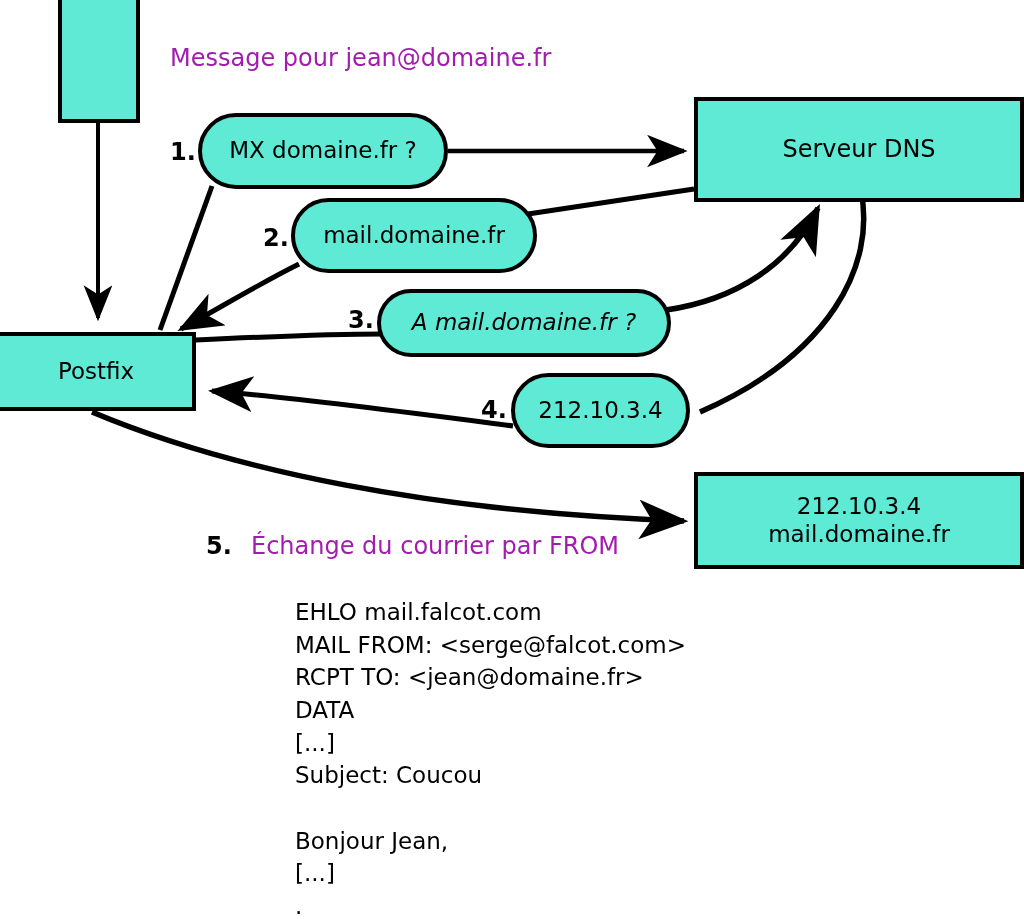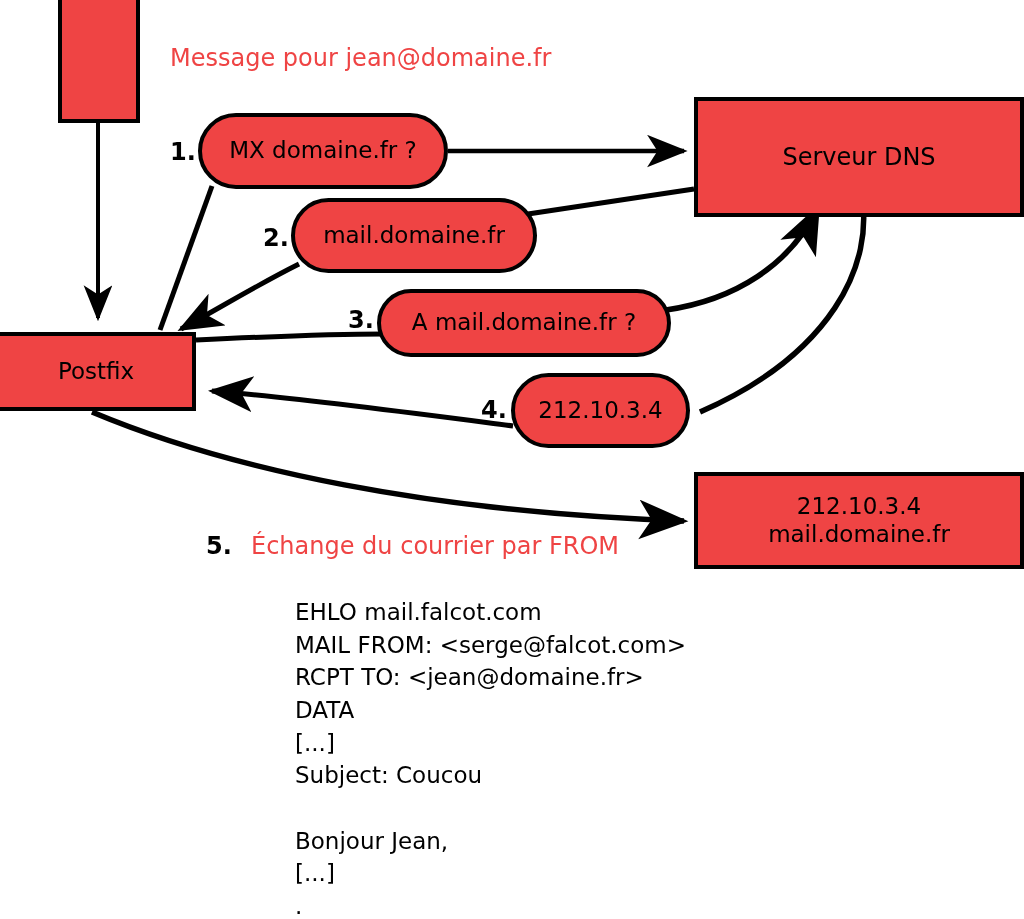--- a/index.html
+++ b/index.html
@@ -22,21 +22,21 @@
   #wires {
     position: absolute;
     left: 0;
     top: 0;
     width: 1024px;
     height: 919px;
   }
   .node {
     position: absolute;
     box-sizing: border-box;
-    background: #ef4444;
+    background: #5eead4;
     border: 4px solid #000000;
     display: flex;
     flex-direction: column;
     align-items: center;
     justify-content: center;
     text-align: center;
     line-height: 1.18;
   }
   .node.rect {
     border-radius: 0;
@@ -44,39 +44,39 @@
   .node.bubble {
     border-radius: 999px;
   }
   .node-line {
     display: block;
     white-space: nowrap;
   }
   .txt {
     position: absolute;
     white-space: nowrap;
-    color: #ef4444;
+    color: #a21caf;
   }
   .step-num {
     position: absolute;
     font-weight: bold;
     white-space: nowrap;
     color: #000000;
     z-index: 5;
   }
 
   
   #box-client      { left: 58px;  top: -22px; width: 82px;  height: 145px; }
-  #box-dns         { left: 694px; top: 97px;  width: 330px; height: 120px;  font-size: 24px; }
+  #box-dns         { left: 694px; top: 97px;  width: 330px; height: 105px;  font-size: 24px; }
   #box-postfix     { left: -4px;  top: 332px; width: 200px; height: 79px;  font-size: 23px; }
   #box-mailserver  { left: 694px; top: 472px; width: 330px; height: 97px;  font-size: 23px; }
 
   #bubble-1 { left: 198px; top: 113px; width: 250px; height: 76px; font-size: 23px; }
   #bubble-2 { left: 291px; top: 198px; width: 246px; height: 75px; font-size: 23px; }
-  #bubble-3 { left: 377px; top: 289px; width: 294px; height: 68px; font-size: 23px; }
+  #bubble-3 { left: 377px; top: 289px; width: 294px; height: 68px; font-size: 23px; font-style: italic; }
   #bubble-4 { left: 511px; top: 373px; width: 179px; height: 75px; font-size: 23px; }
 
   #num-1 { left: 170px; top: 138px; font-size: 24px; }
   #num-2 { left: 263px; top: 224px; font-size: 24px; }
   #num-3 { left: 348px; top: 306px; font-size: 24px; }
   #num-4 { left: 481px; top: 396px; font-size: 24px; }
   #num-5 { left: 206px; top: 532px; font-size: 24px; }
 
   #title-message { left: 170px; top: 44px; font-size: 24px; }
   #label-step5   { left: 251px; top: 532px; font-size: 24px; }

